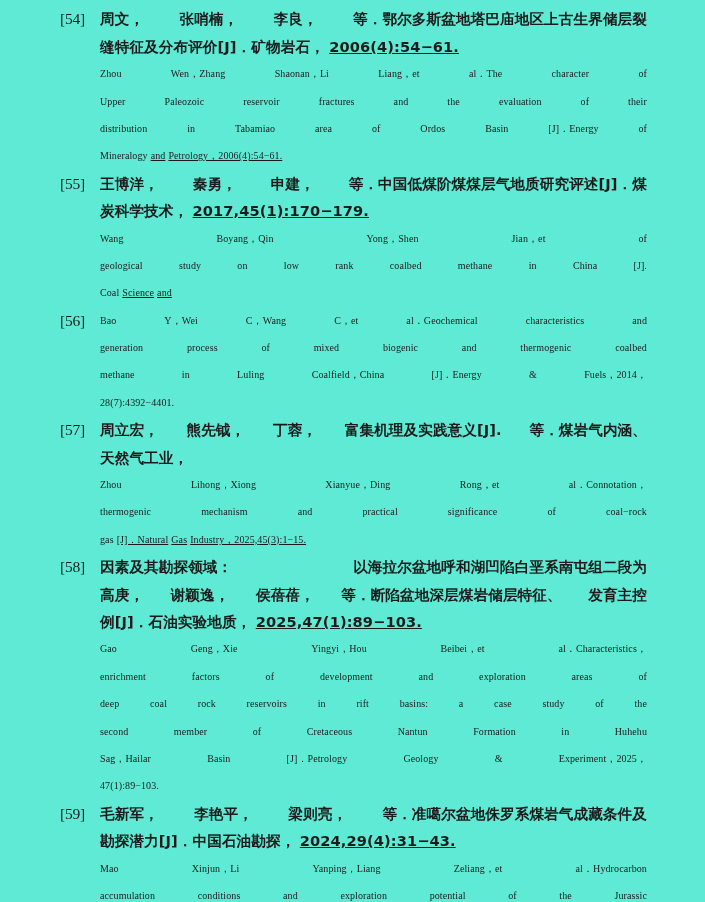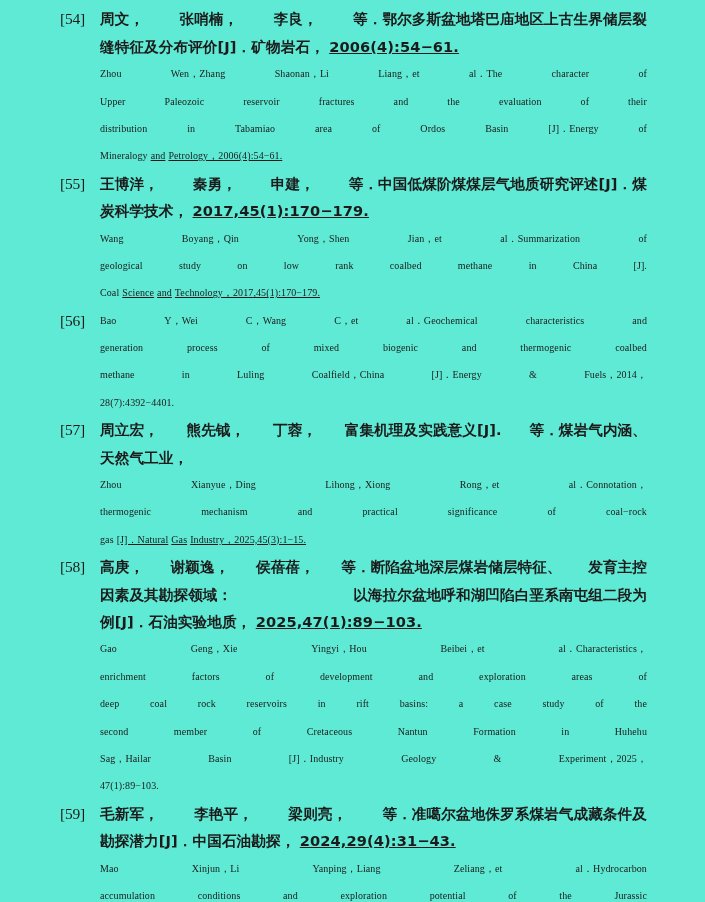--- a/index.html
+++ b/index.html
@@ -183,21 +183,20 @@
             <span class="w">炭科学技术，</span>
             <span class="w">2017,45(1):170−179.</span>
           </div>
         </div>
         <div class="line en">
           <div class="jrow">
             <span class="w">Wang</span>
             <span class="w">Boyang，Qin</span>
             <span class="w">Yong，Shen</span>
             <span class="w">Jian，et</span>
-            <span class="w">al．Summarization</span>
             <span class="w">of</span>
           </div>
         </div>
         <div class="line en">
           <div class="jrow">
             <span class="w">geological</span>
             <span class="w">study</span>
             <span class="w">on</span>
             <span class="w">low</span>
             <span class="w">rank</span>
@@ -206,21 +205,20 @@
             <span class="w">in</span>
             <span class="w">China</span>
             <span class="w">[J].</span>
           </div>
         </div>
         <div class="line en last">
           <div class="jrow last">
             <span class="w">Coal</span>
             <span class="w">Science</span>
             <span class="w">and</span>
-            <span class="w">Technology，2017,45(1):170−179.</span>
           </div>
         </div>
       </div>
       <div class="ref-entry">
         <div class="ref-num">[56]</div>
         <div class="line en">
           <div class="jrow">
             <span class="w">Bao</span>
             <span class="w">Y，Wei</span>
             <span class="w">C，Wang</span>
@@ -271,22 +269,22 @@
           </div>
         </div>
         <div class="line zh last">
           <div class="jrow last">
             <span class="w">天然气工业，</span>
           </div>
         </div>
         <div class="line en">
           <div class="jrow">
             <span class="w">Zhou</span>
+            <span class="w">Lihong，Xiong</span>
             <span class="w">Xianyue，Ding</span>
-            <span class="w">Lihong，Xiong</span>
             <span class="w">Rong，et</span>
             <span class="w">al．Connotation，</span>
           </div>
         </div>
         <div class="line en">
           <div class="jrow">
             <span class="w">thermogenic</span>
             <span class="w">mechanism</span>
             <span class="w">and</span>
             <span class="w">practical</span>
@@ -299,33 +297,33 @@
           <div class="jrow last">
             <span class="w">gas</span>
             <span class="w">[J]．Natural</span>
             <span class="w">Gas</span>
             <span class="w">Industry，2025,45(3):1−15.</span>
           </div>
         </div>
       </div>
       <div class="ref-entry">
         <div class="ref-num">[58]</div>
+        <div class="line zh">
+          <div class="jrow">
+            <span class="w">因素及其勘探领域：</span>
+            <span class="w">以海拉尔盆地呼和湖凹陷白垩系南屯组二段为</span>
+          </div>
+        </div>
         <div class="line zh">
           <div class="jrow">
             <span class="w">高庚，</span>
             <span class="w">谢颖逸，</span>
             <span class="w">侯蓓蓓，</span>
             <span class="w">等．断陷盆地深层煤岩储层特征、</span>
             <span class="w">发育主控</span>
-          </div>
-        </div>
-        <div class="line zh">
-          <div class="jrow">
-            <span class="w">因素及其勘探领域：</span>
-            <span class="w">以海拉尔盆地呼和湖凹陷白垩系南屯组二段为</span>
           </div>
         </div>
         <div class="line zh last">
           <div class="jrow last">
             <span class="w">例[J]．石油实验地质，</span>
             <span class="w">2025,47(1):89−103.</span>
           </div>
         </div>
         <div class="line en">
           <div class="jrow">
@@ -373,21 +371,21 @@
             <span class="w">Nantun</span>
             <span class="w">Formation</span>
             <span class="w">in</span>
             <span class="w">Huhehu</span>
           </div>
         </div>
         <div class="line en">
           <div class="jrow">
             <span class="w">Sag，Hailar</span>
             <span class="w">Basin</span>
-            <span class="w">[J]．Industry</span>
+            <span class="w">[J]．Petrology</span>
             <span class="w">Geology</span>
             <span class="w">&amp;</span>
             <span class="w">Experiment，2025，</span>
           </div>
         </div>
         <div class="line en last">
           <div class="jrow last">
             <span class="w">47(1):89−103.</span>
           </div>
         </div>

